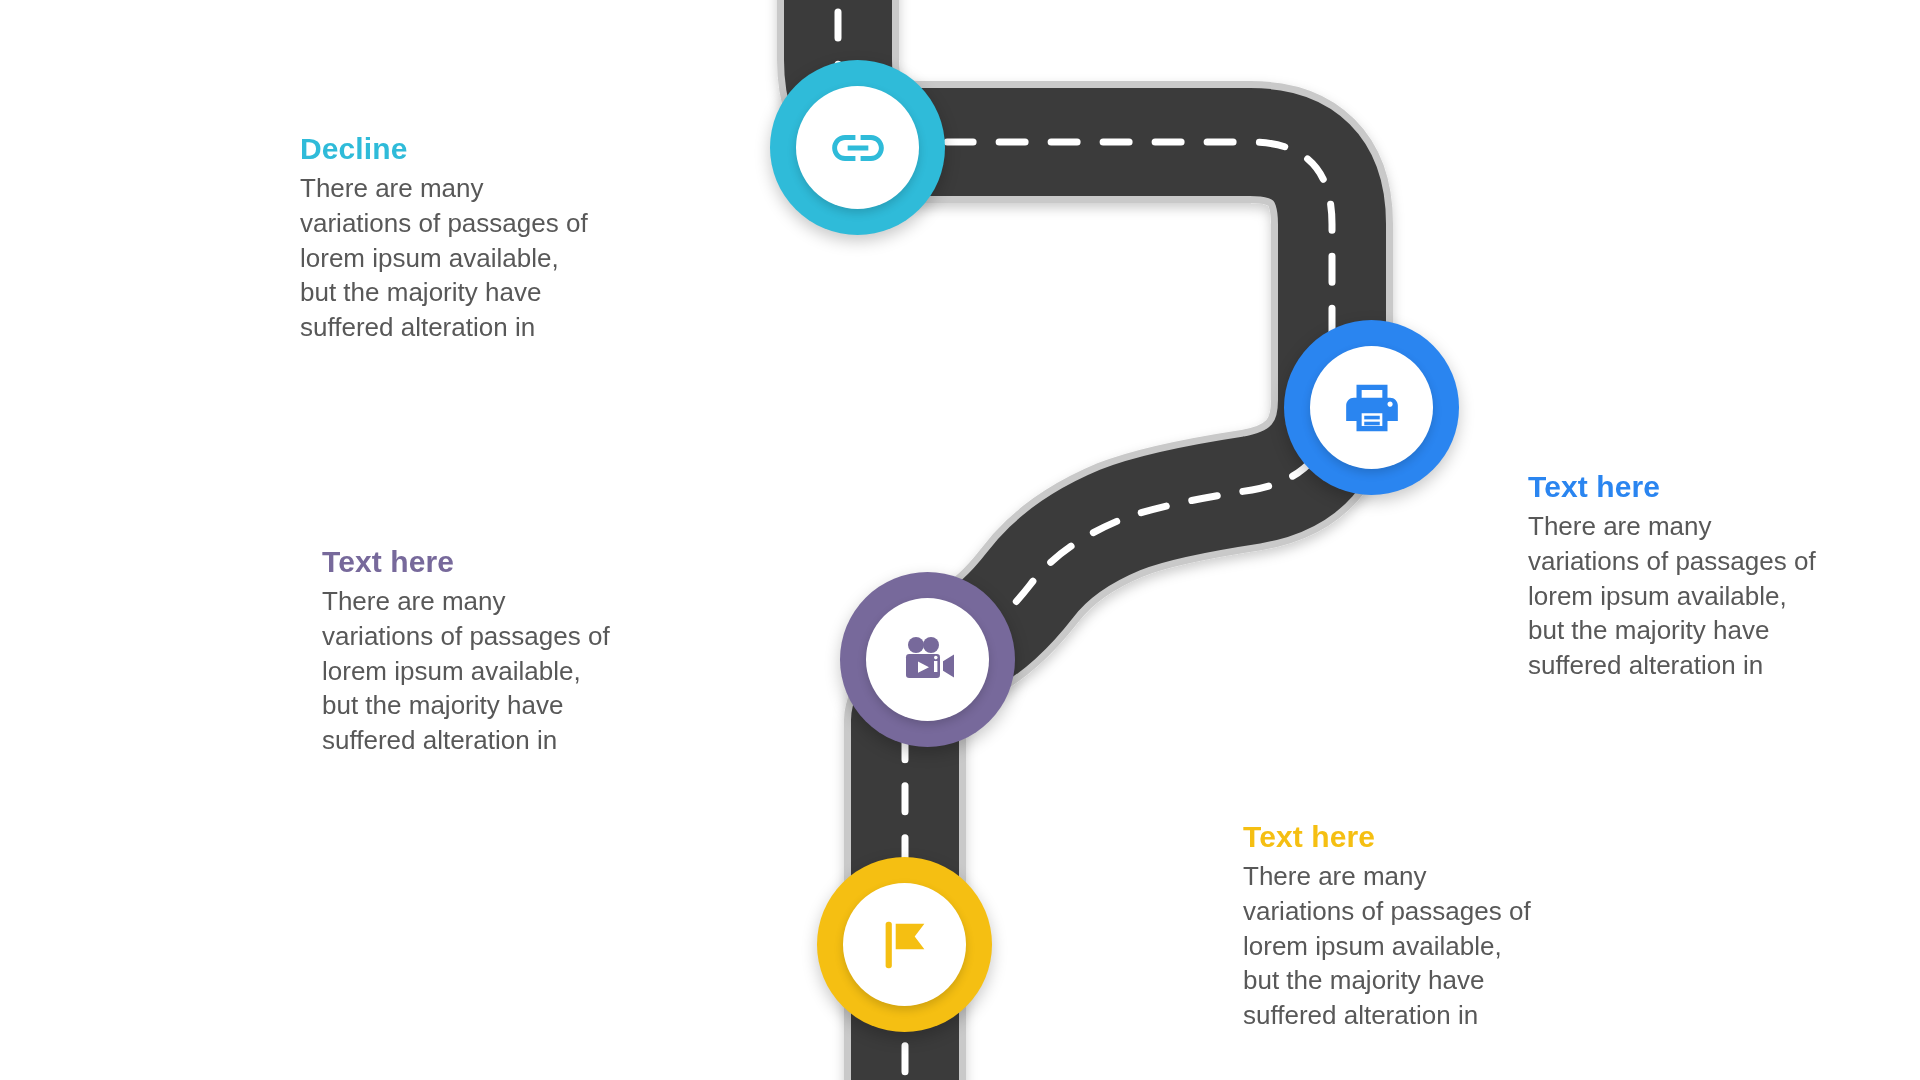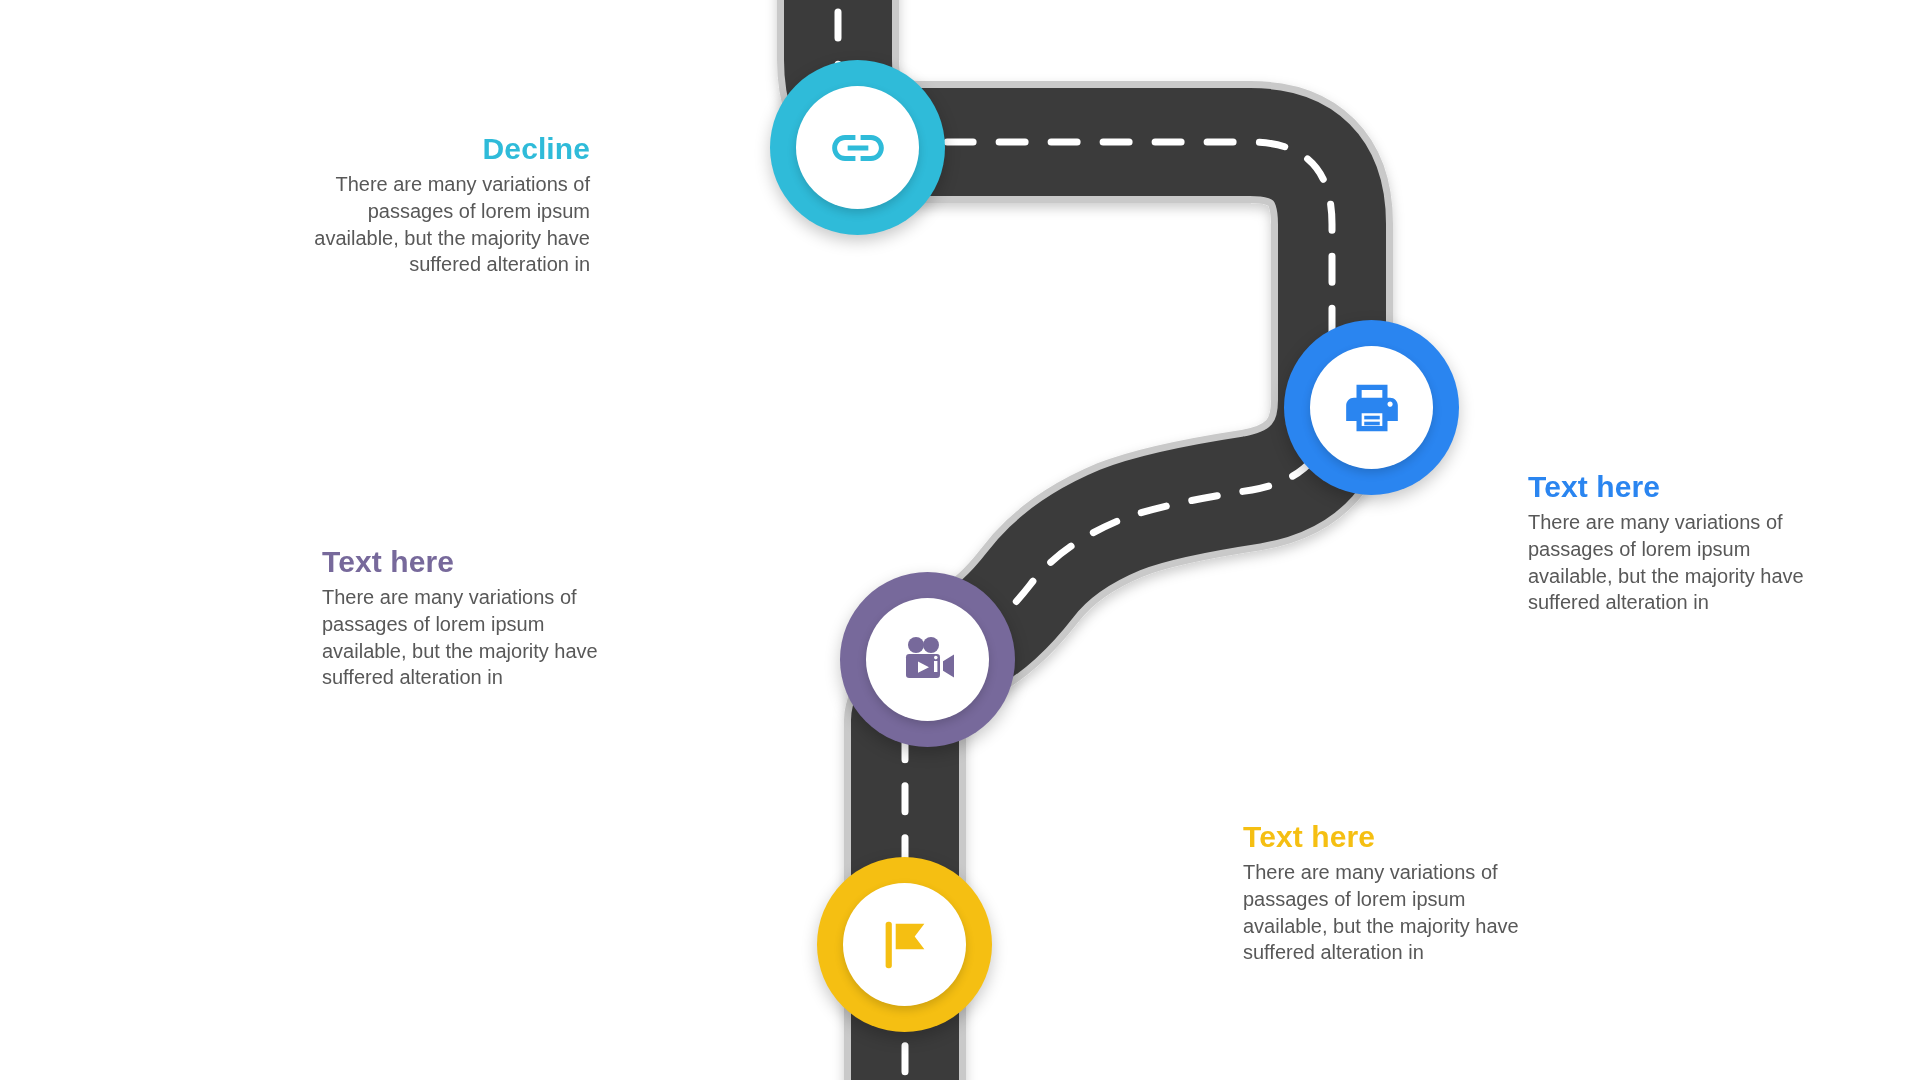--- a/index.html
+++ b/index.html
@@ -55,26 +55,26 @@
     position: absolute;
   }
   .tb-title {
     font-weight: bold;
     font-size: 30px;
     line-height: 1.1;
     margin: 0 0 6px 0;
     letter-spacing: 0.1px;
   }
   .tb-body {
-    font-size: 20px;
+    font-size: 26px;
     line-height: 1.34;
     color: #585858;
     margin: 0;
   }
-  .align-right { text-align: right; }
+  .align-right { }
   .align-center { text-align: left; }
 </style>
 </head>
 <body>
 
 <div id="stage">
 
   <div class="road-layer">
     <svg width="1920" height="1080" viewBox="0 0 1920 1080" xmlns="http://www.w3.org/2000/svg">
       <defs>

